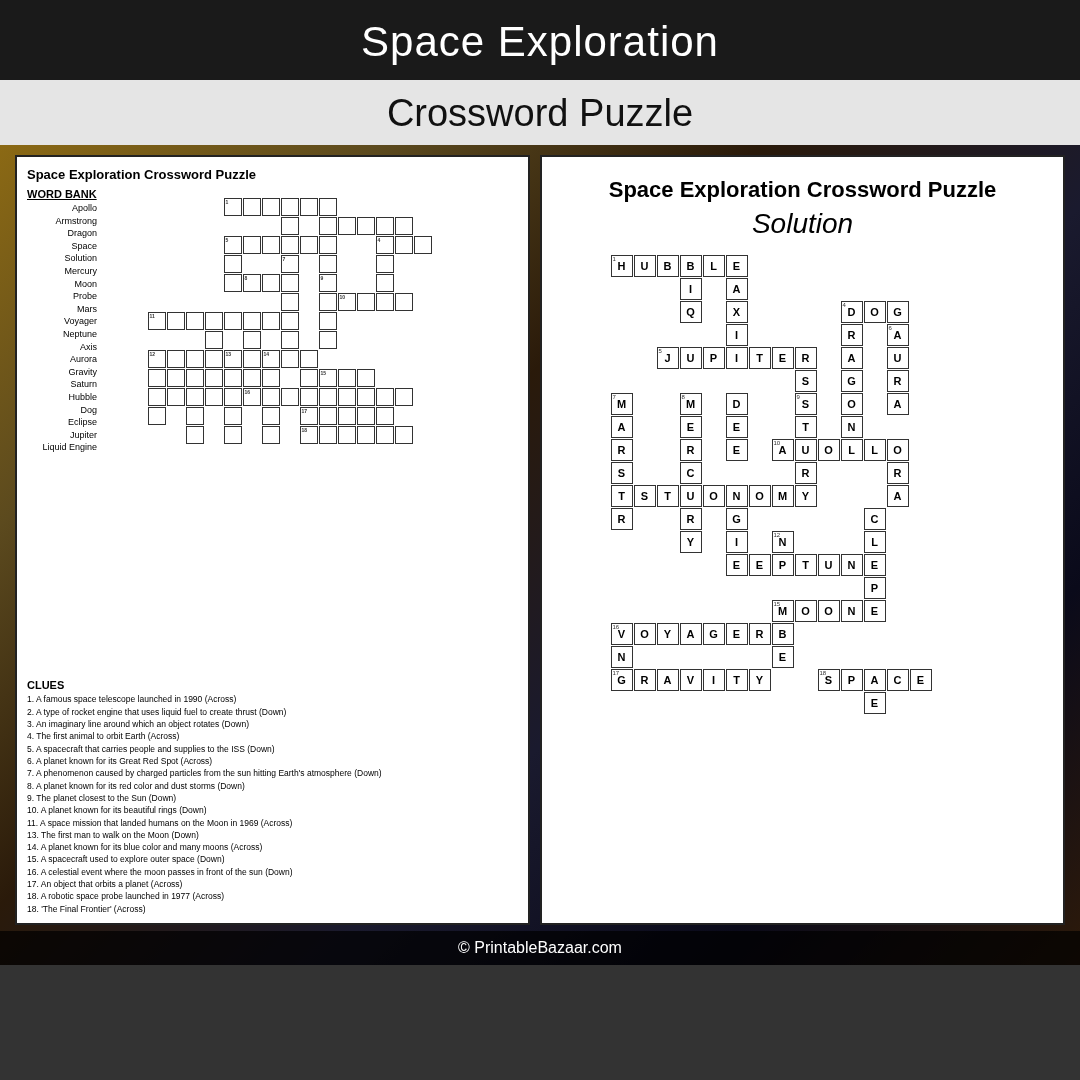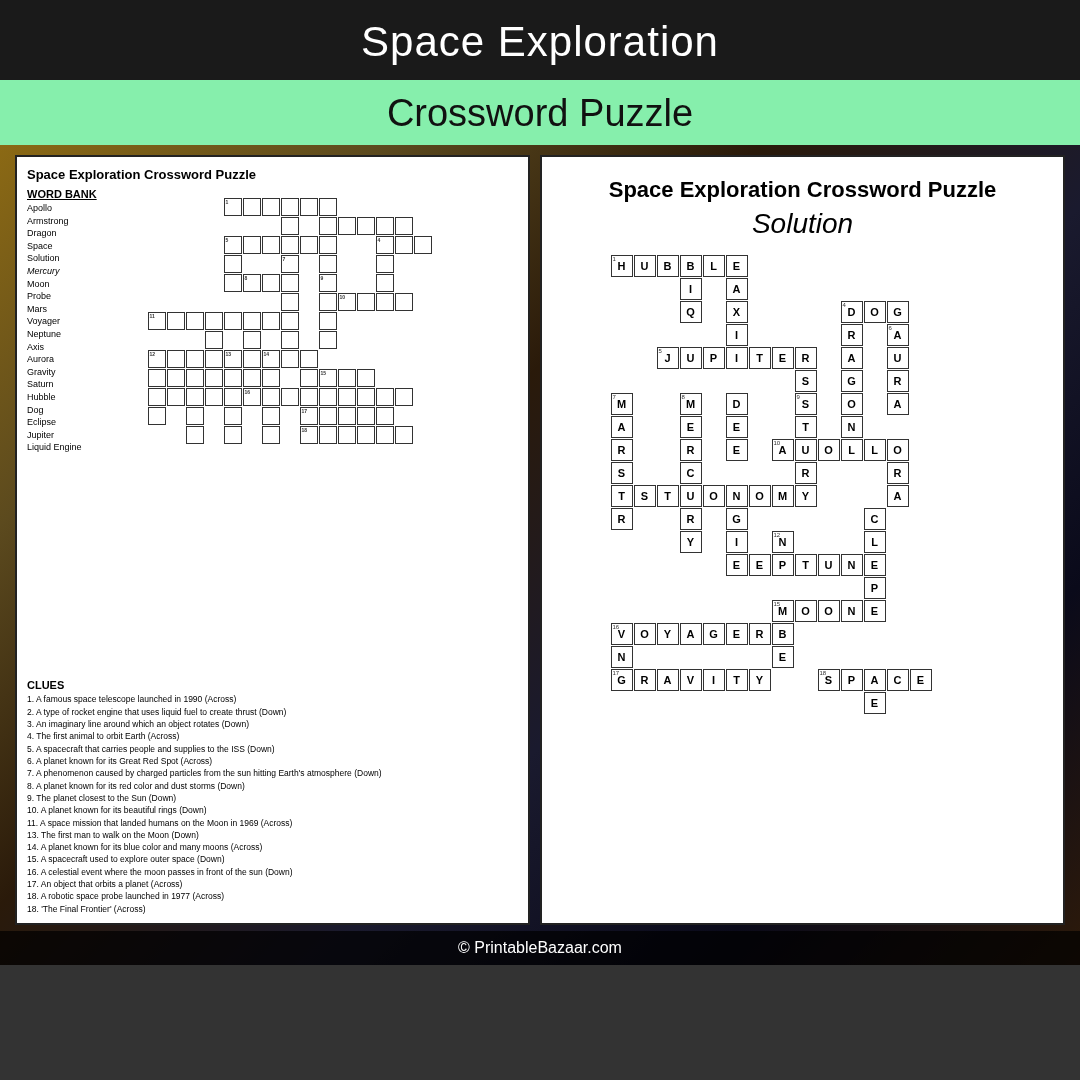--- a/index.html
+++ b/index.html
@@ -17,21 +17,21 @@
       text-align: center;
       padding: 18px 0 14px;
     }
     .header-black h1 {
       color: white;
       font-size: 42px;
       font-weight: normal;
       letter-spacing: 1px;
     }
     .header-gray {
-      background: #86efac;
+      background: #e5e5e5;
       text-align: center;
       padding: 12px 0 10px;
     }
     .header-gray h2 {
       color: #111;
       font-size: 38px;
       font-weight: normal;
     }
 
     
@@ -72,20 +72,21 @@
     .word-bank-title {
       font-size: 11px;
       font-weight: bold;
       text-decoration: underline;
       margin-bottom: 2px;
     }
     .word-bank {
       font-size: 10px;
       line-height: 1.4;
       margin-bottom: 6px;
+      text-align: right;
     }
 
     
     .clues-title {
       font-size: 11px;
       font-weight: bold;
       margin-bottom: 2px;
     }
     .clues-list {
       font-size: 8.5px;
@@ -188,21 +189,21 @@
     <div style="display:flex; flex:1; min-height:0;">
 
       <div style="width:70px; flex-shrink:0;">
         <div class="word-bank-title">WORD BANK</div>
         <div class="word-bank" id="word-bank-list">
             <div style="font-size: 9px; line-height: 1.4;">Apollo</div>
             <div style="font-size: 9px; line-height: 1.4;">Armstrong</div>
             <div style="font-size: 9px; line-height: 1.4;">Dragon</div>
             <div style="font-size: 9px; line-height: 1.4;">Space</div>
             <div style="font-size: 9px; line-height: 1.4;">Solution</div>
-            <div style="font-size: 9px; line-height: 1.4; font-style: italic;">Mercury</div>
+            <div style="font-size: 9px; line-height: 1.4;">Mercury</div>
             <div style="font-size: 9px; line-height: 1.4;">Moon</div>
             <div style="font-size: 9px; line-height: 1.4;">Probe</div>
             <div style="font-size: 9px; line-height: 1.4;">Mars</div>
             <div style="font-size: 9px; line-height: 1.4;">Voyager</div>
             <div style="font-size: 9px; line-height: 1.4;">Neptune</div>
             <div style="font-size: 9px; line-height: 1.4;">Axis</div>
             <div style="font-size: 9px; line-height: 1.4;">Aurora</div>
             <div style="font-size: 9px; line-height: 1.4;">Gravity</div>
             <div style="font-size: 9px; line-height: 1.4;">Saturn</div>
             <div style="font-size: 9px; line-height: 1.4;">Hubble</div>

